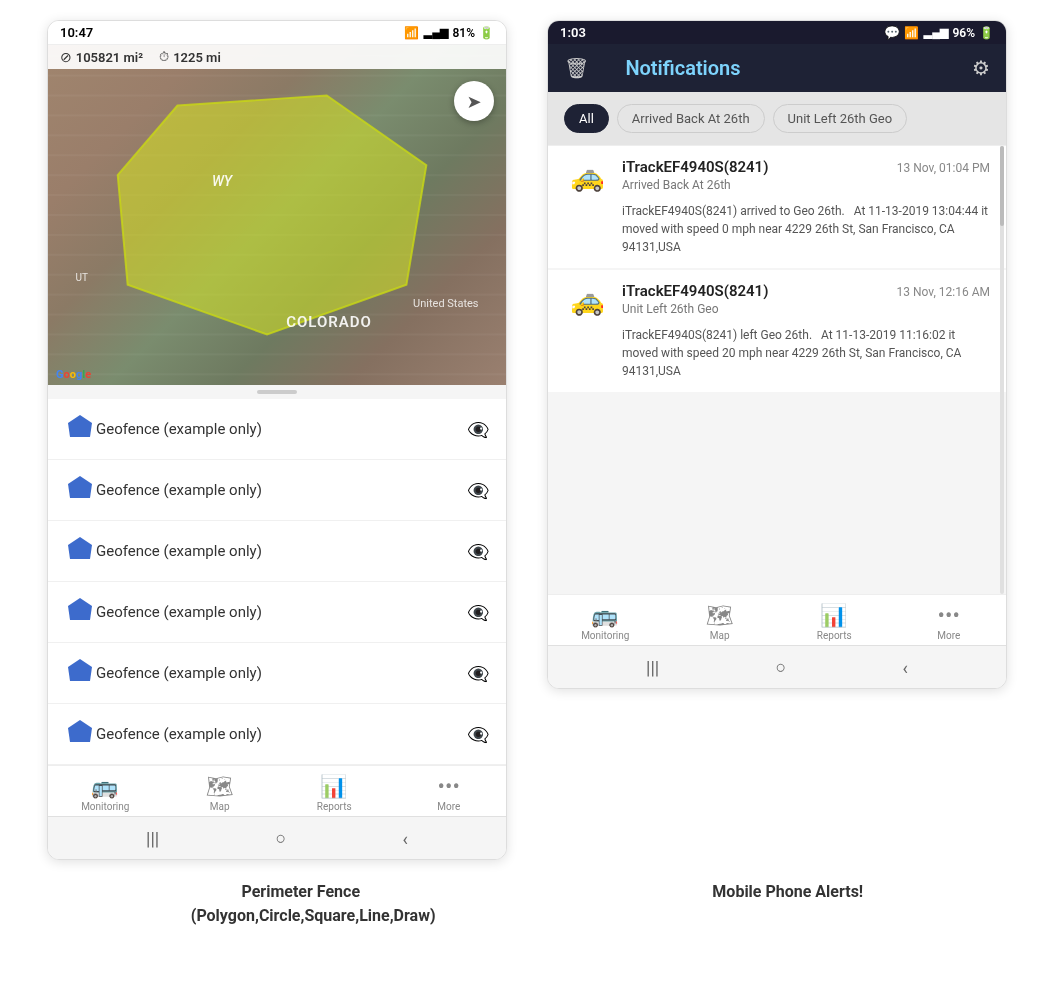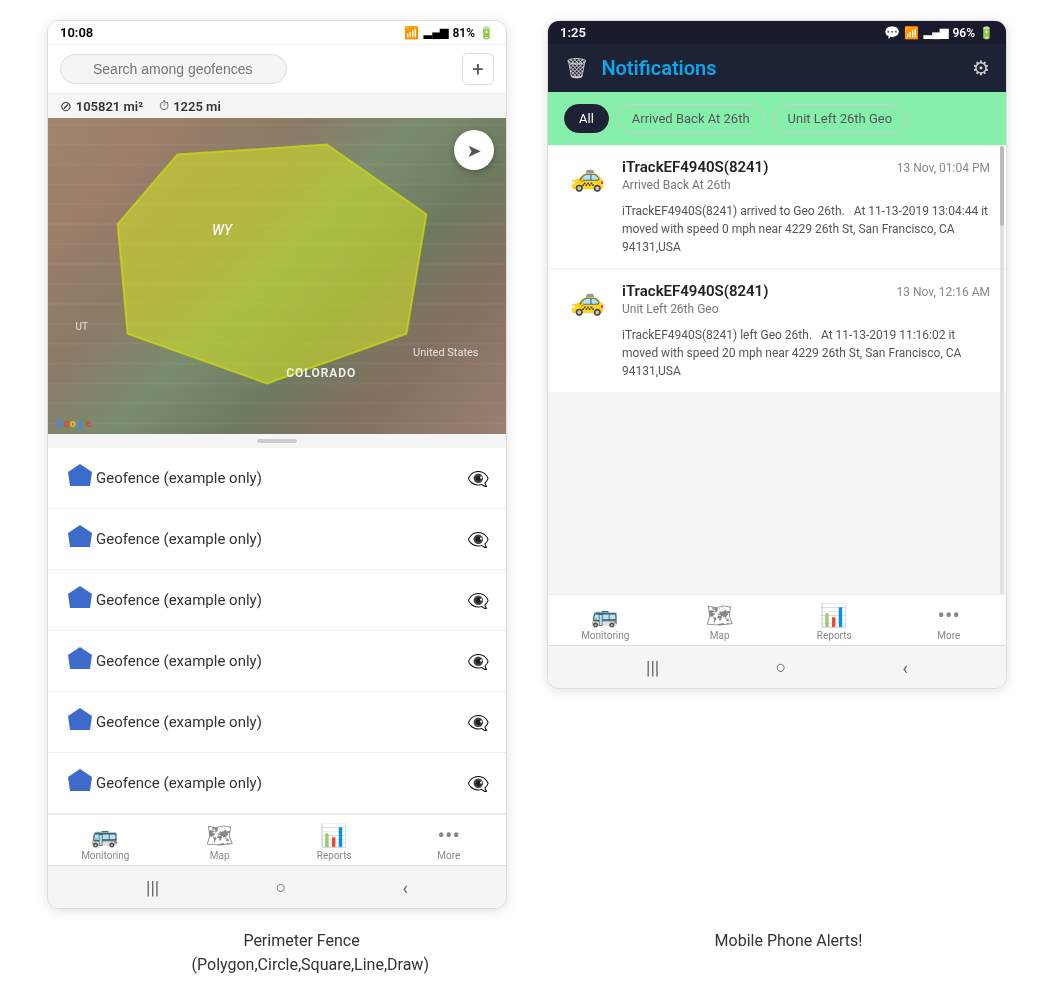--- a/index.html
+++ b/index.html
@@ -119,21 +119,21 @@
       font-size: 14px;
       color: rgba(255,255,255,0.9);
       font-style: italic;
       font-weight: 500;
       transform: translate(-50%, -50%);
     }
     .map-label-colorado {
       position: absolute;
       bottom: 16%;
       left: 52%;
-      font-size: 12px;
+      font-size: 15px;
       color: rgba(255,255,255,0.9);
       font-weight: 600;
       letter-spacing: 1px;
     }
     .map-label-ut {
       position: absolute;
       bottom: 30%;
       left: 6%;
       font-size: 10px;
       color: rgba(255,255,255,0.8);
@@ -284,33 +284,34 @@
       color: #fff;
       display: flex;
       align-items: center;
       padding: 12px 16px;
       gap: 12px;
     }
     .notif-title {
       flex: 1;
       font-size: 20px;
       font-weight: 600;
-      color: #0ea5e9;
+      color: #7dd3fc;
+      margin-left: 24px;
     }
     .notif-header-icon {
       font-size: 20px;
       color: #ccc;
       cursor: pointer;
     }
     
     .filter-tabs {
       display: flex;
       gap: 8px;
       padding: 12px 16px;
-      background: #86efac;
+      background: #e5e5e5;
       border-bottom: 1px solid #eee;
     }
     .filter-tab {
       padding: 6px 14px;
       border-radius: 20px;
       border: 1px solid #ccc;
       font-size: 13px;
       color: #555;
       cursor: pointer;
       white-space: nowrap;
@@ -385,20 +386,21 @@
       width: 100%;
       margin-top: 20px;
       padding: 0 20px;
     }
     .caption-text {
       text-align: center;
       font-size: 16px;
       color: #333;
       max-width: 220px;
       line-height: 1.5;
+      font-weight: bold;
     }
     
     .notif-scroll-container {
       position: relative;
       overflow: hidden;
     }
     .notif-scrollbar {
       position: absolute;
       right: 2px;
       top: 0;
@@ -415,36 +417,29 @@
     }
   </style>
 </head>
 <body>
 
 <div class="main-container">
 
   <div class="phone">
 
     <div class="status-bar light">
-      <span>10:08</span>
+      <span>10:47</span>
       <div class="status-icons">
         <span>📶</span>
         <span style="font-size:11px;">▂▄▆</span>
         <span>81%</span>
         <span>🔋</span>
       </div>
     </div>
 
-    <div class="search-bar">
-      <div class="search-wrap">
-        <span class="search-icon-inner">🔍</span>
-        <input class="search-input" type="text" placeholder="Search among geofences" style="">
-      </div>
-      <div class="add-btn">+</div>
-    </div>
 
     <div class="map-area">
       <div class="map-bg">
 
         <svg class="polygon-overlay" viewBox="0 0 460 340" xmlns="http://www.w3.org/2000/svg">
 
           <defs>
             <pattern id="terrain" x="0" y="0" width="20" height="20" patternUnits="userSpaceOnUse">
               <line x1="0" y1="10" x2="20" y2="10" stroke="rgba(255,255,255,0.08)" stroke-width="1"></line>
             </pattern>
@@ -549,21 +544,21 @@
     <div class="android-nav">
       <span class="android-btn">|||</span>
       <span class="android-btn">○</span>
       <span class="android-btn">‹</span>
     </div>
   </div>
 
   <div class="phone">
 
     <div class="status-bar">
-      <span>1:25</span>
+      <span>1:03</span>
       <div class="status-icons">
         <span style="font-size:13px;">💬</span>
         <span>📶</span>
         <span style="font-size:11px;">▂▄▆</span>
         <span>96%</span>
         <span>🔋</span>
       </div>
     </div>
 
     <div class="notif-header">

